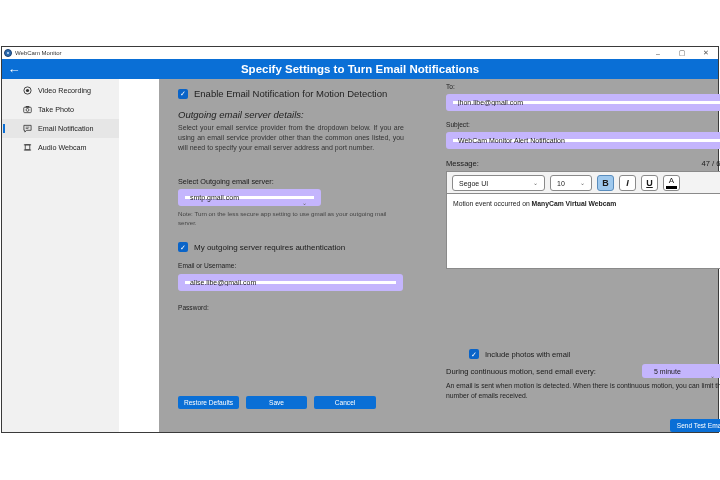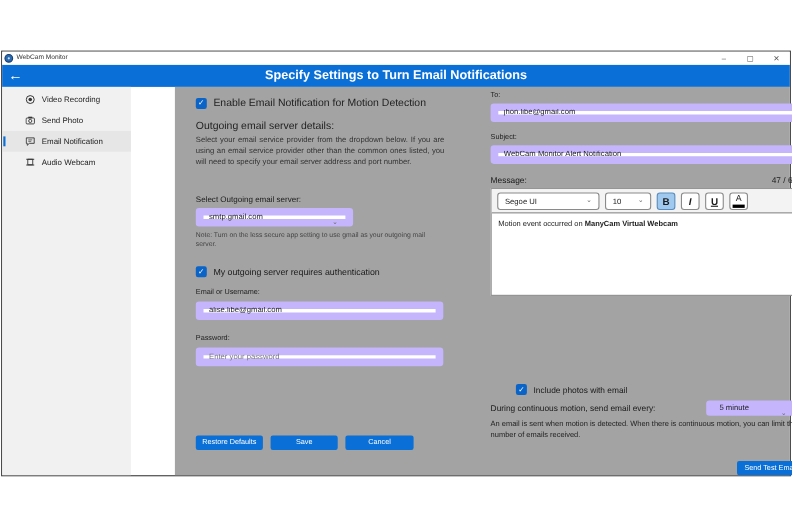--- a/index.html
+++ b/index.html
@@ -83,21 +83,21 @@
       <span>Video Recording</span>
     </div>
     <div class="nav-item">
       <span class="ico">
         <svg width="9" height="9" viewBox="0 0 10 10">
             <rect x="0.8" y="2.5" width="8.4" height="6" rx="1" fill="none" stroke="#333" stroke-width="0.9"></rect>
             <rect x="3" y="1.2" width="4" height="1.5" fill="#333"></rect>
             <circle cx="5" cy="5.5" r="1.6" fill="none" stroke="#333" stroke-width="0.9"></circle>
           </svg>
       </span>
-      <span>Send Photo</span>
+      <span>Take Photo</span>
     </div>
     <div class="nav-item active">
       <span class="ico">
         <svg width="9" height="9" viewBox="0 0 10 10">
             <path d="M1 1.5 H9 V7 H4 L2 9 V7 H1 Z" fill="none" stroke="#333" stroke-width="0.9"></path>
             <line x1="3" y1="3.5" x2="7" y2="3.5" stroke="#333" stroke-width="0.7"></line>
             <line x1="3" y1="5" x2="6" y2="5" stroke="#333" stroke-width="0.7"></line>
           </svg>
       </span>
       <span>Email Notification</span>
@@ -113,44 +113,41 @@
       <span>Audio Webcam</span>
     </div>
   </div>
 
   <div class="content">
 
     <div class="abs row" style="left:19px; top:9px;">
       <span class="chk">✓</span>
       <span class="lbl-lg" style="margin-left:6px;">Enable Email Notification for Motion Detection</span>
     </div>
-    <div class="abs lbl-lg" style="left:19px; top:30px;">Outgoing email server details:</div>
+    <div class="abs lbl-lg" style="left:19px; top:30px;font-style:italic;">Outgoing email server details:</div>
     <div class="abs para" style="left:19px; top:44px; width:226px;">Select your email service provider from the dropdown below. If you are using an email service provider other than the common ones listed, you will need to specify your email server address and port number.</div>
 
     <div class="abs" style="left:19px; top:98px; font-size:7.3px;">Select Outgoing email server:</div>
     <div class="field select" style="left:19px; top:110px; width:143px;">
       <span>smtp.gmail.com</span>
       <span class="chev">⌄</span>
     </div>
     <div class="abs note" style="left:19px; top:130px; width:220px;">Note: Turn on the less secure app setting to use gmail as your outgoing mail server.</div>
 
     <div class="abs row" style="left:19px; top:163px;">
       <span class="chk">✓</span>
       <span style="margin-left:6px; font-size:8px;">My outgoing server requires authentication</span>
     </div>
 
     <div class="abs lbl-sm" style="left:19px; top:183px;">Email or Username:</div>
     <div class="field" style="left:19px; top:195px; width:225px;">
       <input type="text" value="alise.libe@gmail.com" style="">
     </div>
 
     <div class="abs lbl-sm" style="left:19px; top:225px;">Password:</div>
-    <div class="field" style="left:19px; top:237px; width:225px;">
-      <input type="password" placeholder="Enter your password" style="">
-    </div>
 
     <div class="btn" style="left:19px; top:317px; width:61px;">Restore Defaults</div>
     <div class="btn" style="left:87px; top:317px; width:61px;">Save</div>
     <div class="btn" style="left:155px; top:317px; width:62px;">Cancel</div>
 
     <div class="abs lbl-sm" style="left:287px; top:4px;">To:</div>
     <div class="field" style="left:287px; top:15px; width:283px;">
       <input type="text" value="jhon.libe@gmail.com" style="">
     </div>
 

